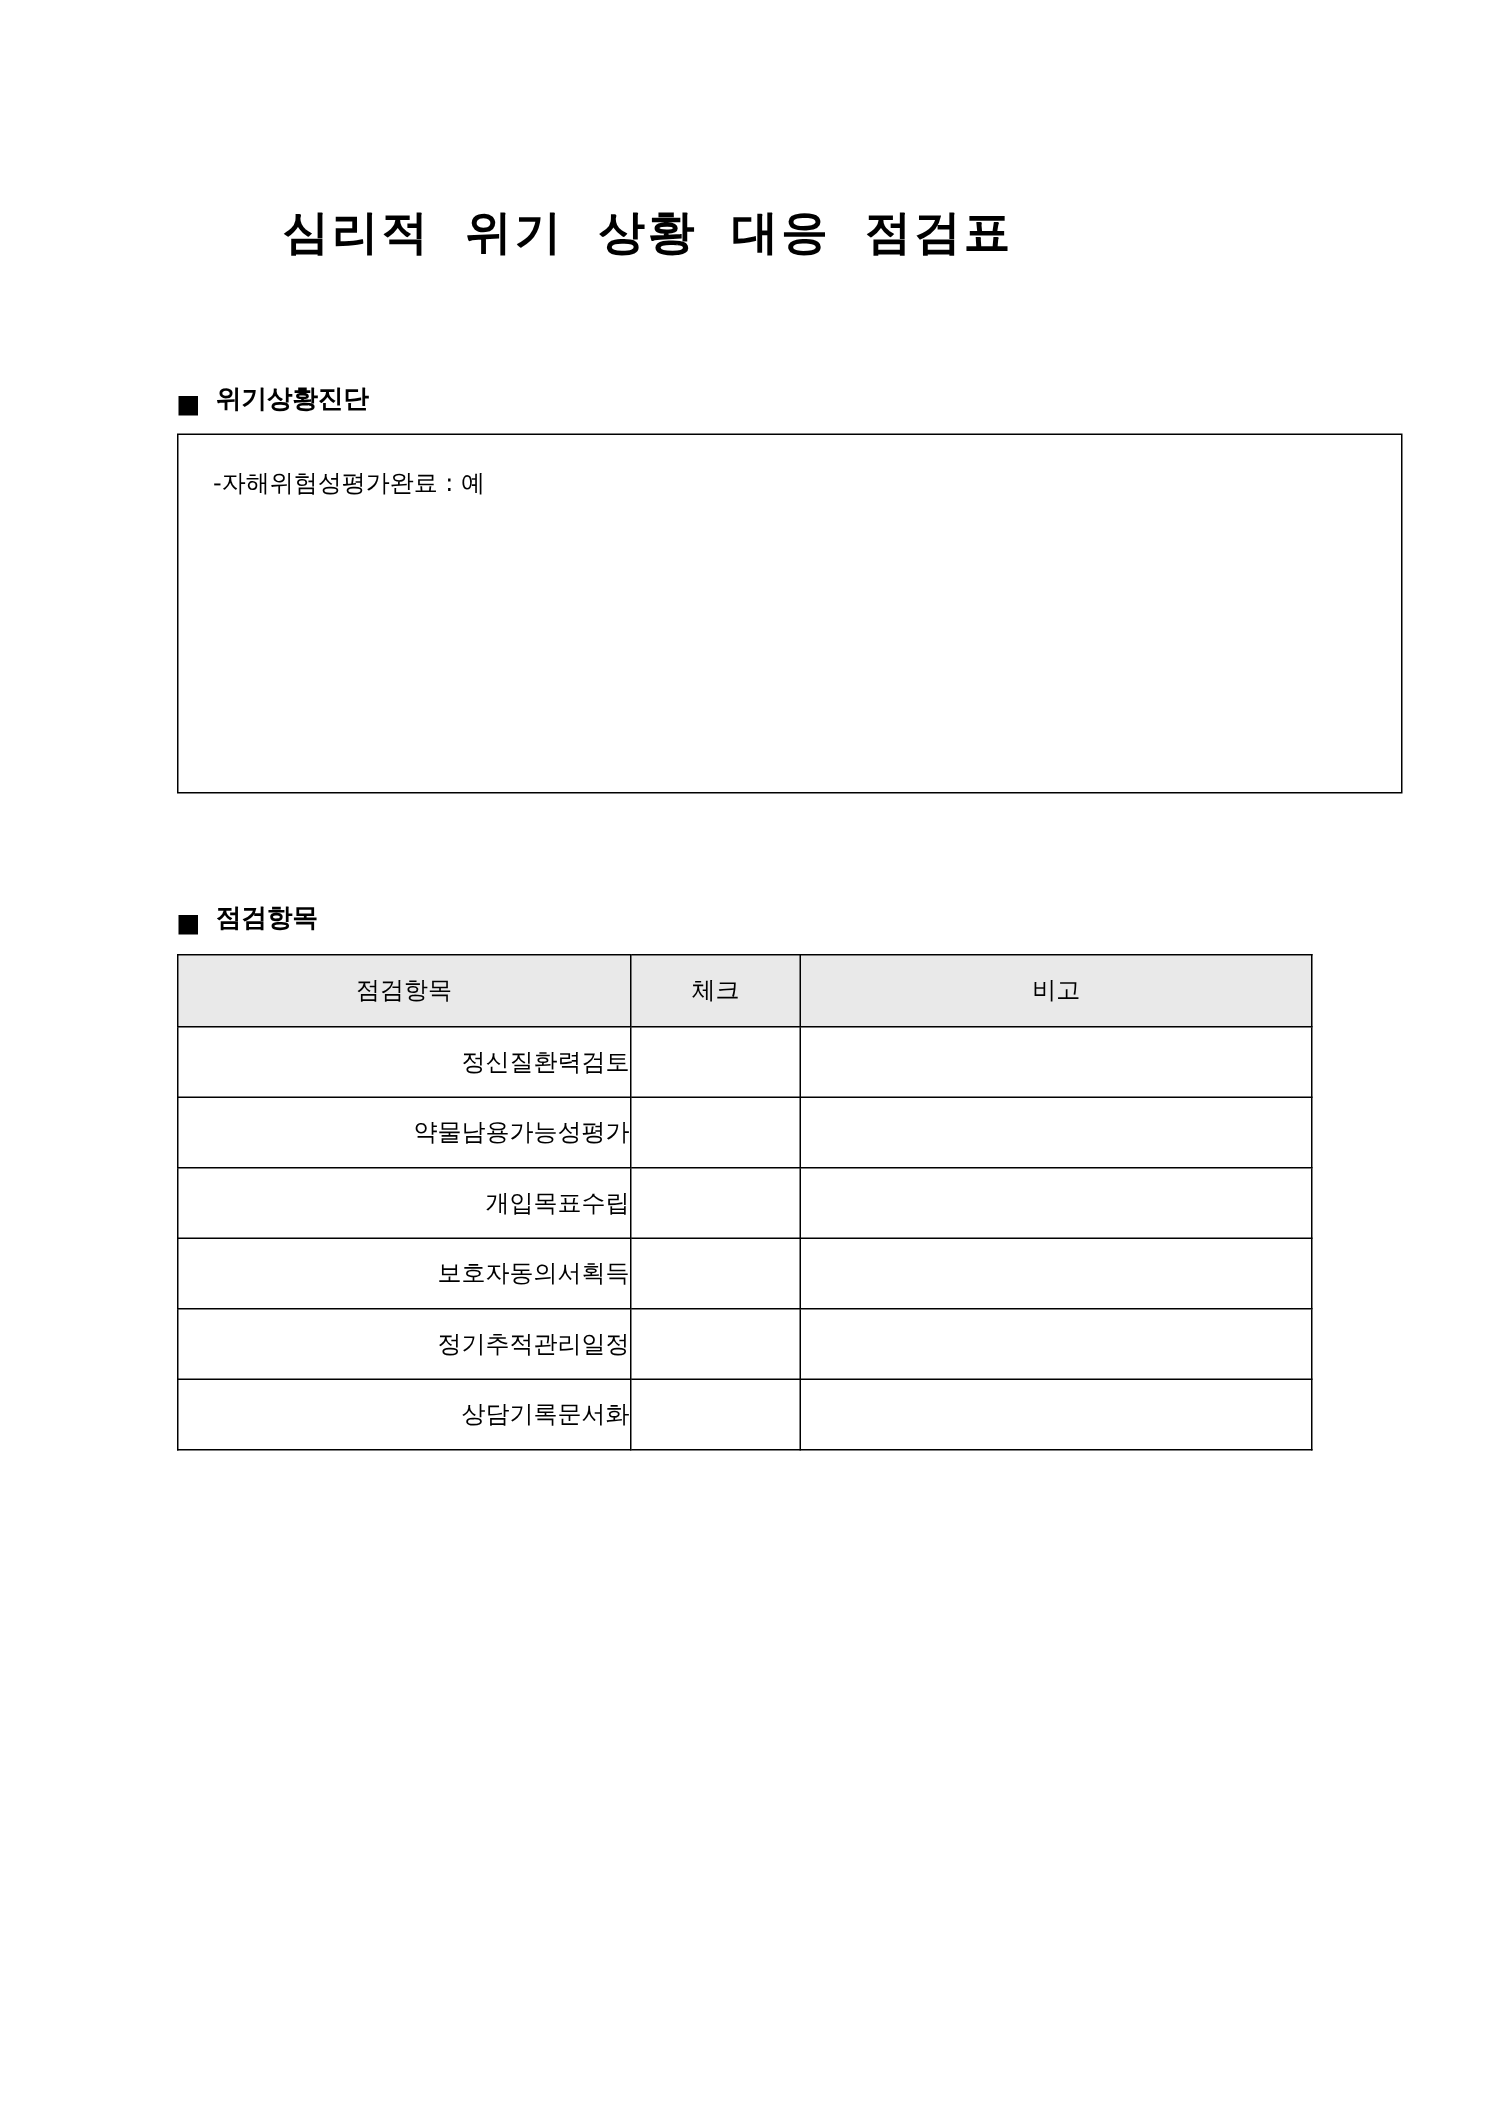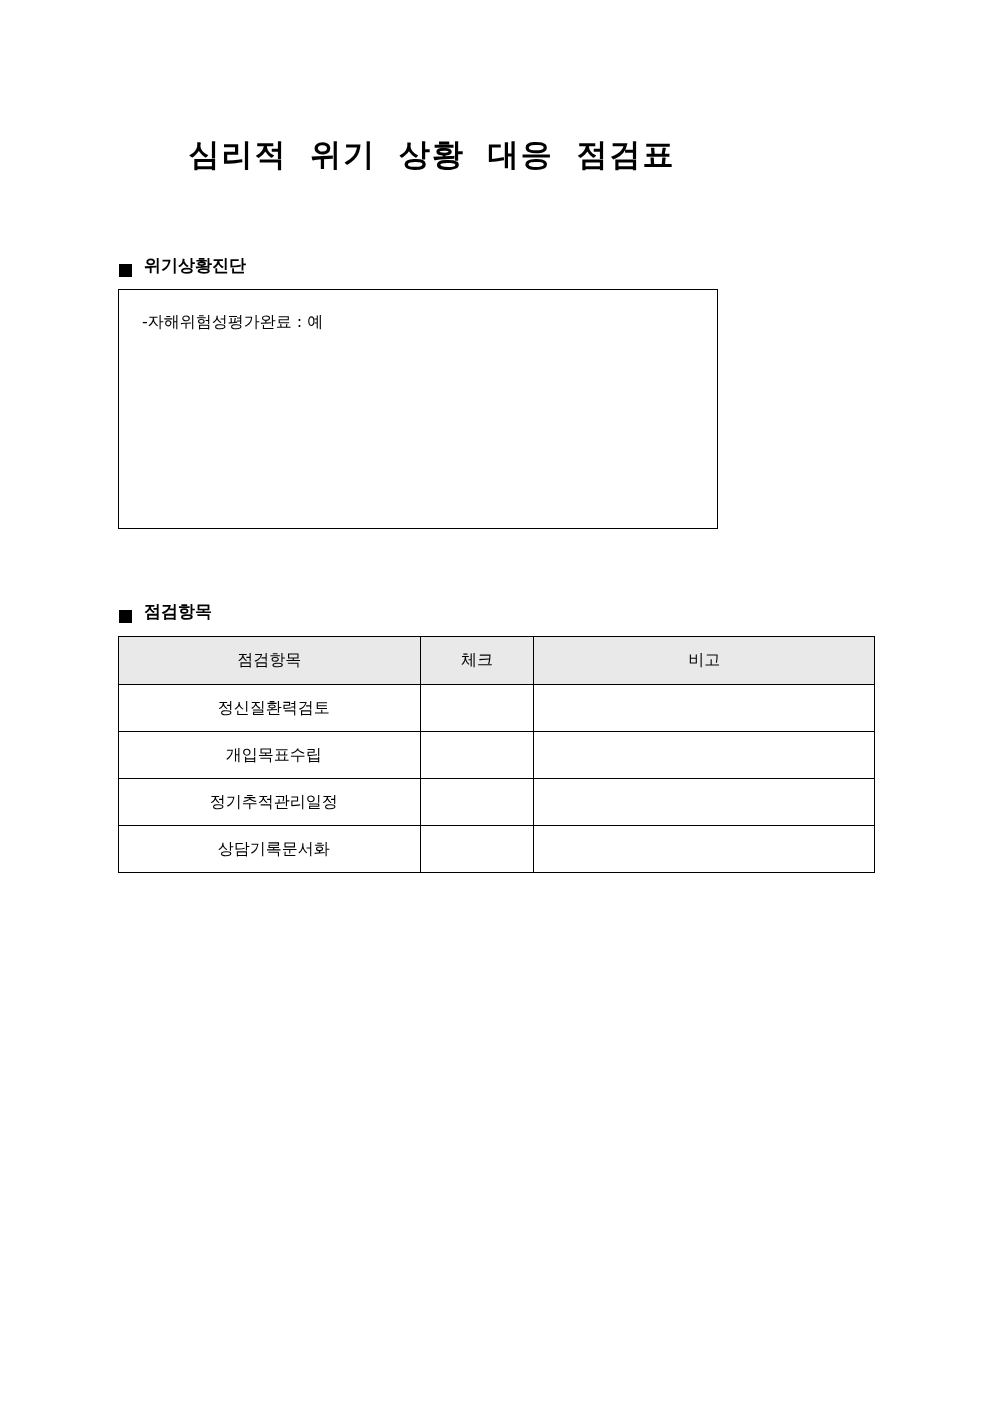--- a/index.html
+++ b/index.html
@@ -37,21 +37,21 @@
       display: inline-block;
       width: 13px;
       height: 13px;
       background: #000;
       margin-right: 12px;
     }
     .diag-box {
       position: absolute;
       left: 118px;
       top: 289px;
-      width: 600px;
+      width: 817px;
       height: 240px;
       border: 1px solid #000;
       box-sizing: border-box;
       padding: 19px 0 0 23px;
       font-size: 16px;
       line-height: 26.5px;
     }
     .diag-line {
       white-space: pre;
     }
@@ -73,21 +73,21 @@
       background: #e9e9e9;
       font-weight: normal;
       height: 48px;
       text-align: center;
     }
     table.check-table td {
       height: 47px;
     }
     table.check-table td.item {
       padding-left: 9px;
-      text-align: center;
+      text-align: right;
     }
     col.c1 { width: 302px; }
     col.c2 { width: 114px; }
     col.c3 { width: 341px; }
   </style>
 </head>
 <body>
 
 <div class="title">심리적 위기 상황 대응 점검표</div>
 
@@ -118,21 +118,31 @@
       <th>비고</th>
     </tr>
   </thead>
   <tbody>
     <tr>
       <td class="item">정신질환력검토</td>
       <td></td>
       <td></td>
     </tr>
     <tr>
+      <td class="item">약물남용가능성평가</td>
+      <td></td>
+      <td></td>
+    </tr>
+    <tr>
       <td class="item">개입목표수립</td>
+      <td></td>
+      <td></td>
+    </tr>
+    <tr>
+      <td class="item">보호자동의서획득</td>
       <td></td>
       <td></td>
     </tr>
     <tr>
       <td class="item">정기추적관리일정</td>
       <td></td>
       <td></td>
     </tr>
     <tr>
       <td class="item">상담기록문서화</td>

